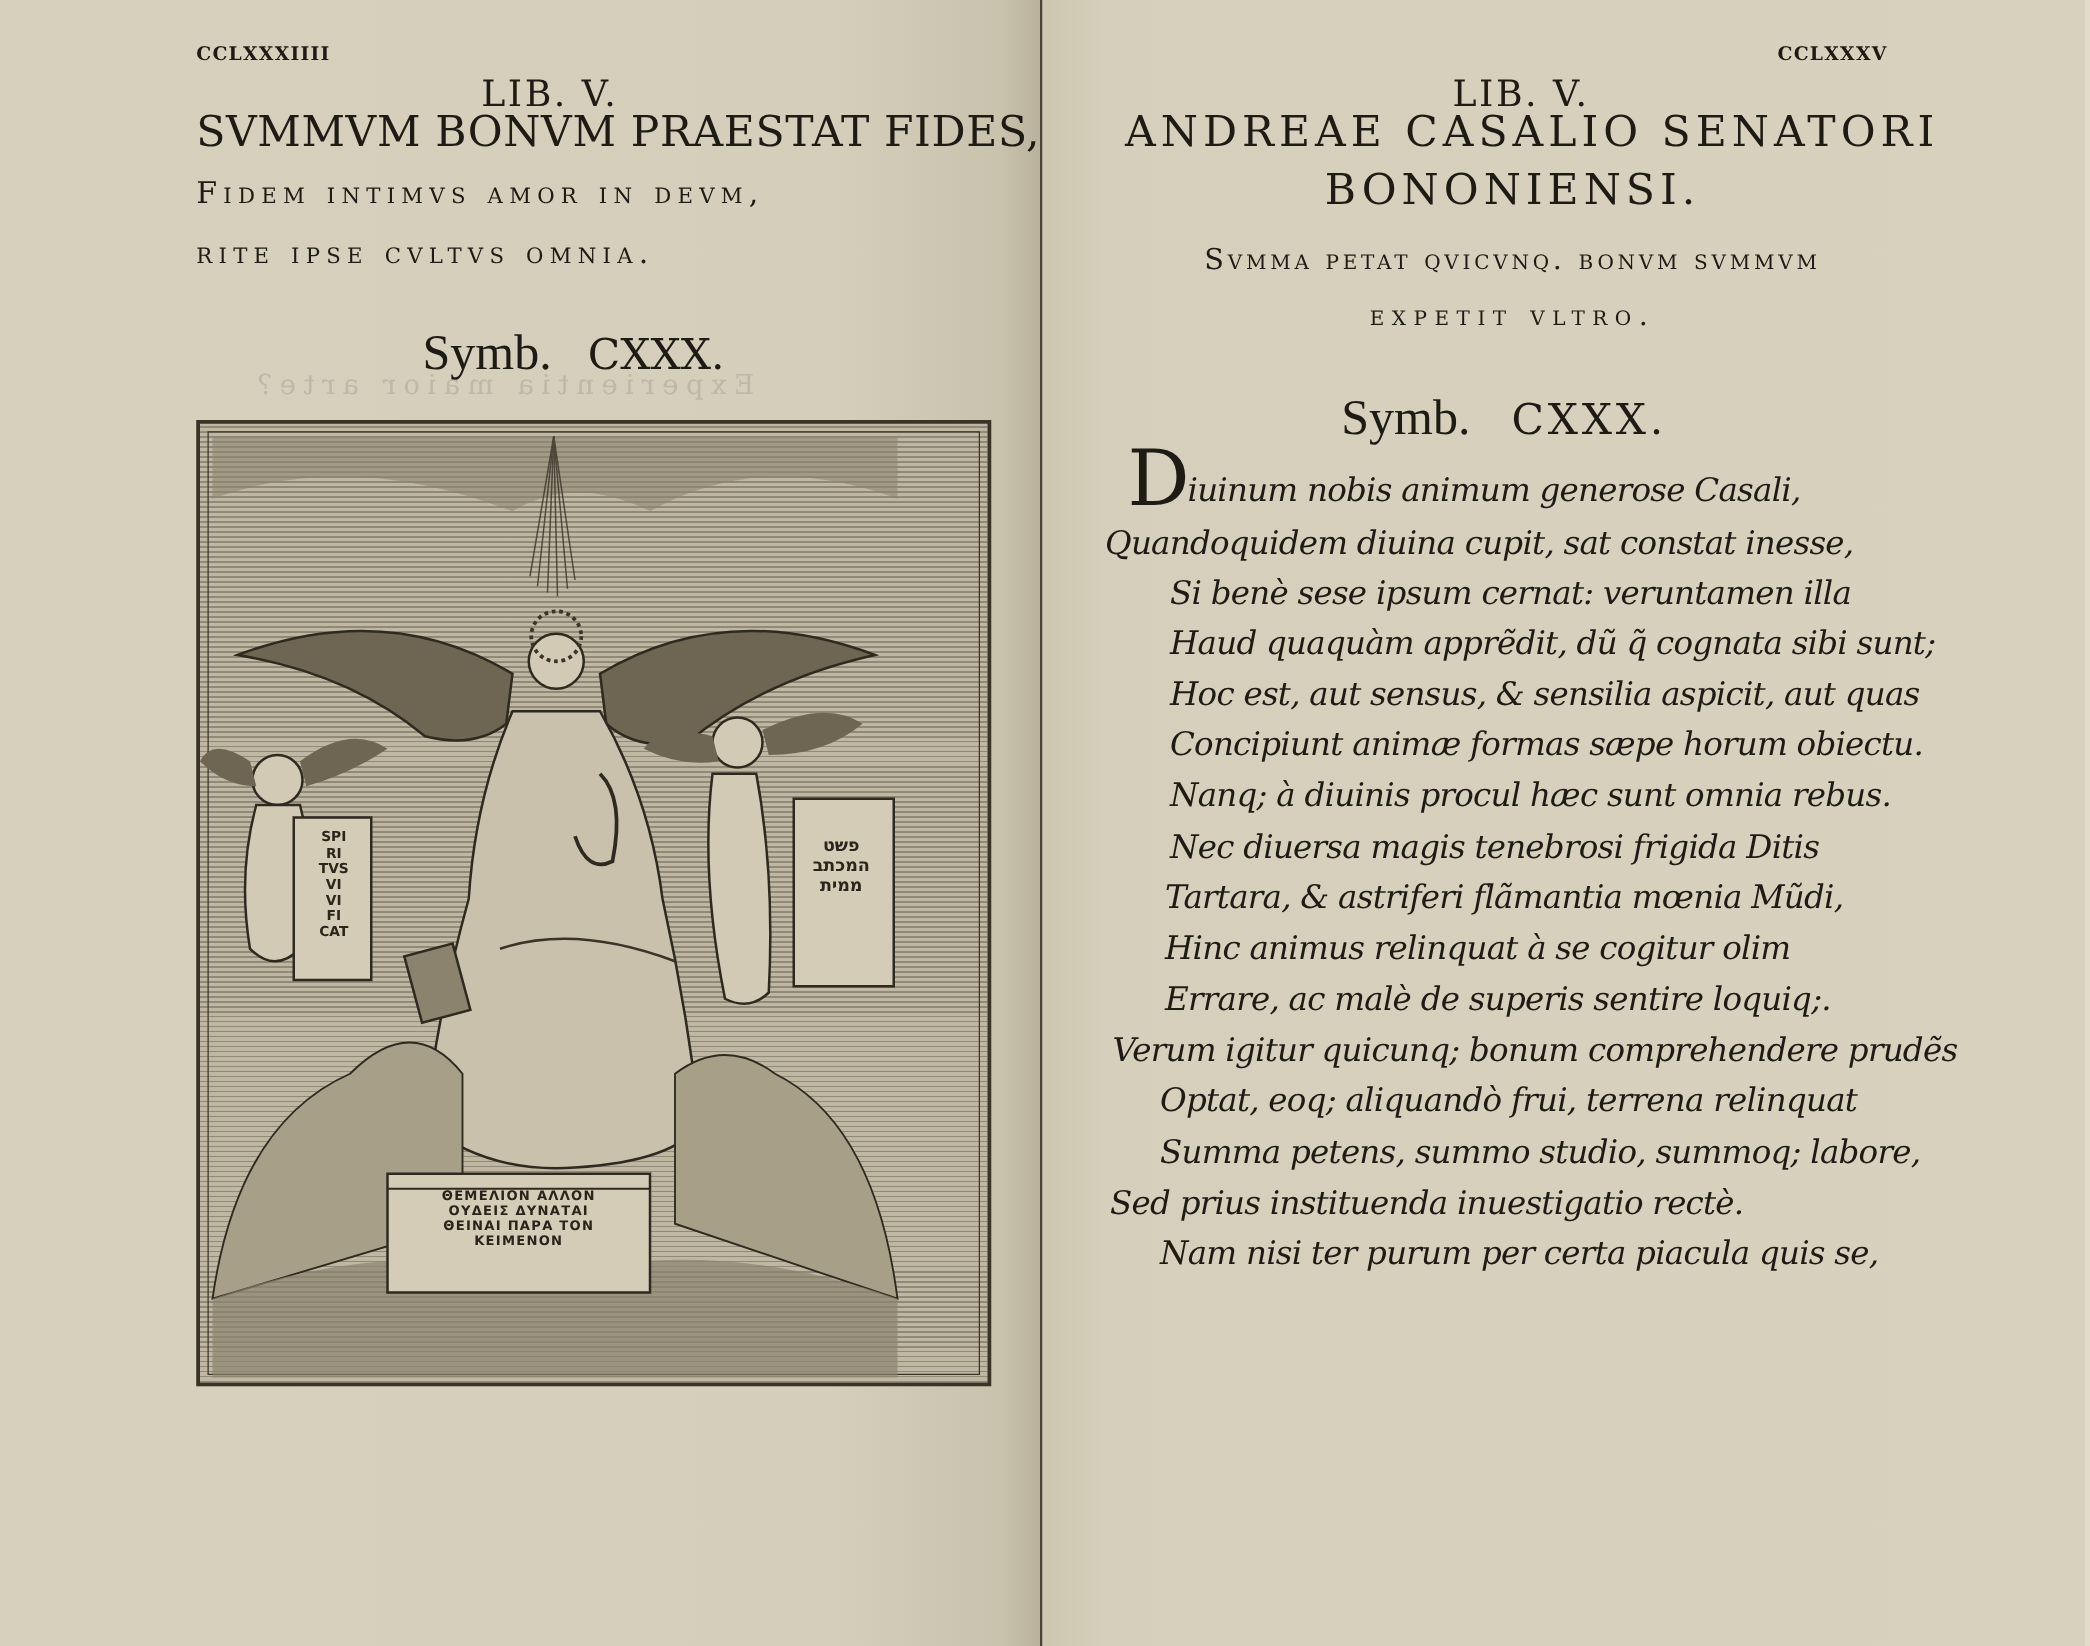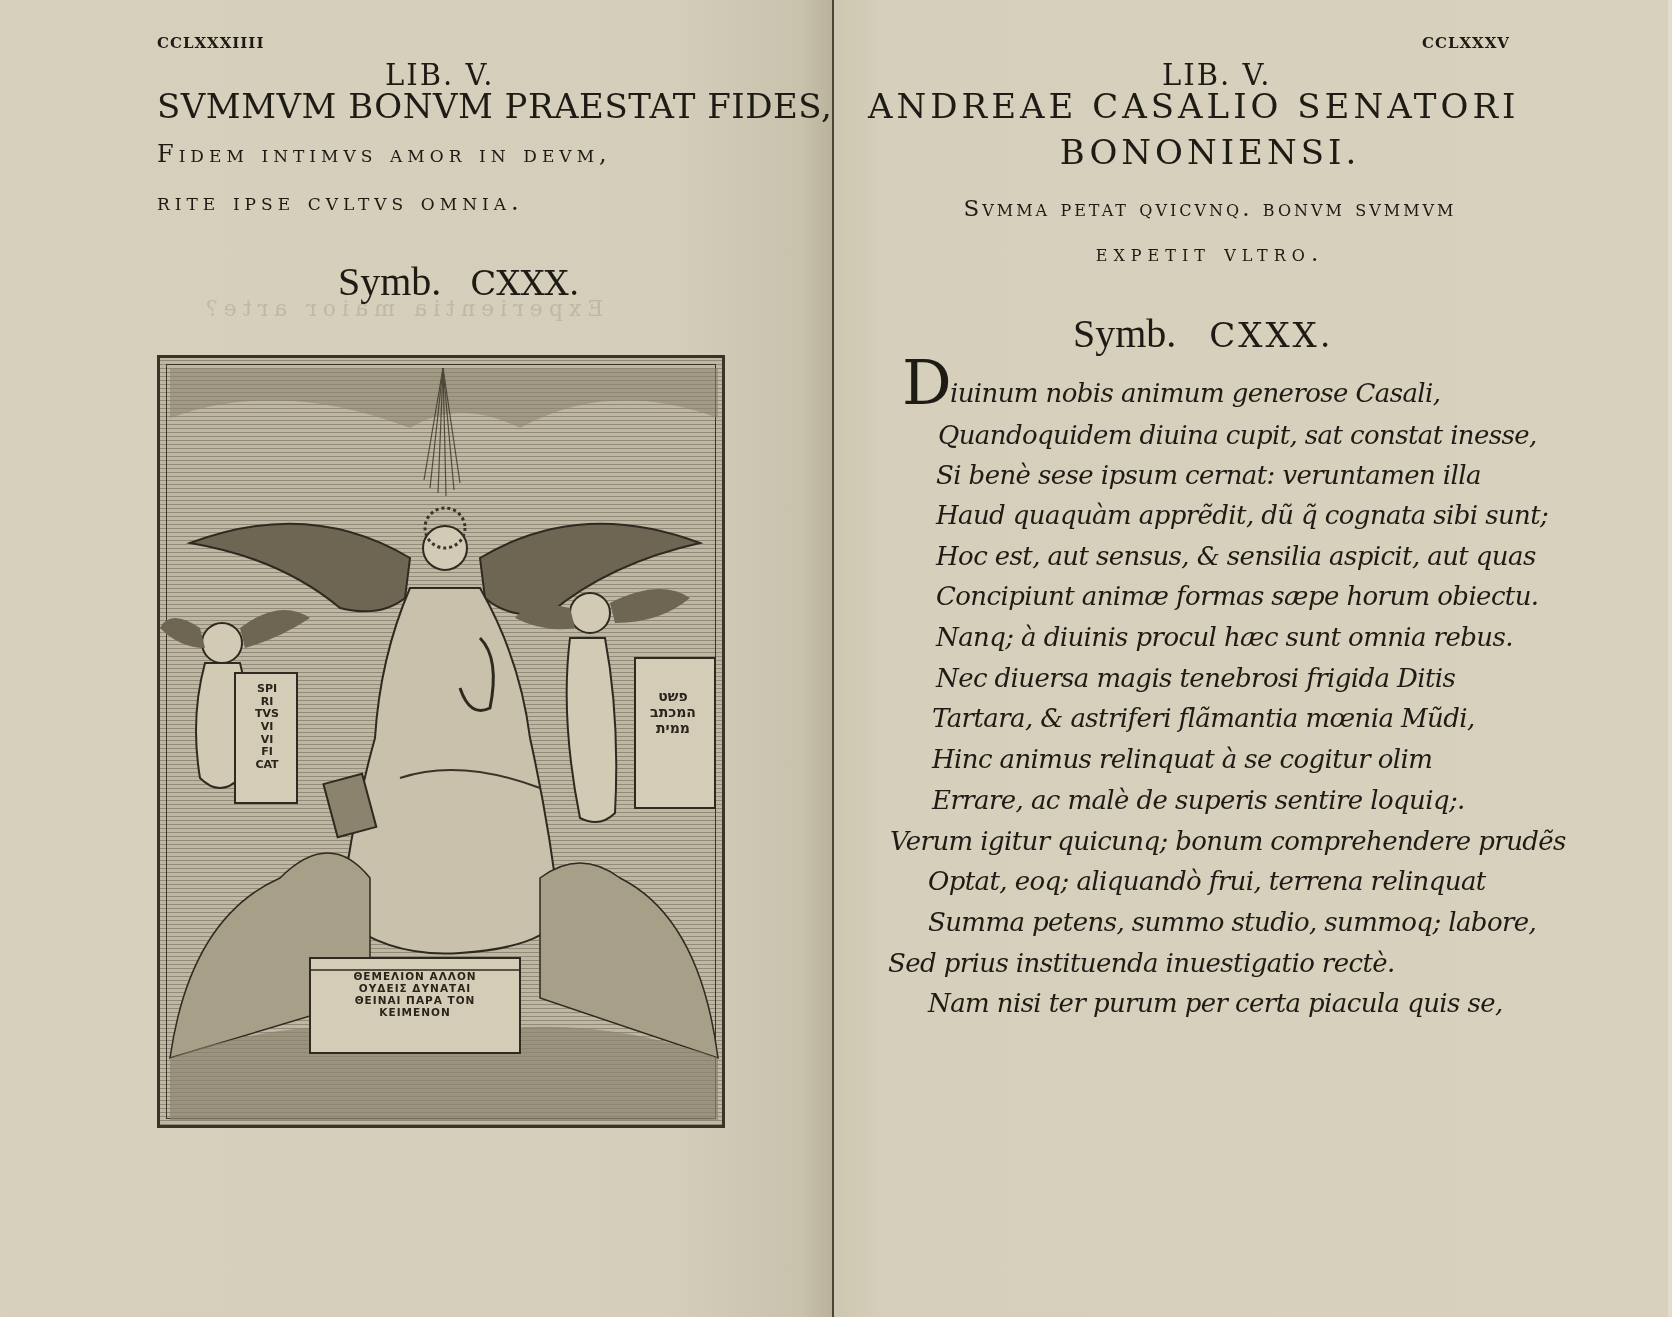--- a/index.html
+++ b/index.html
@@ -35,21 +35,21 @@
 
   .verse {
     position: absolute; white-space: nowrap;
     font-family: "DejaVu Serif", serif; font-style: italic;
     font-size: 26px; letter-spacing: -0.6px;
   }
   .dropcap { position: absolute; font-size: 62px; line-height: 1; }
 
   
   .engraving {
-    position: absolute; left: 157px; top: 355px; width: 568px; height: 773px;
+    position: absolute; left: 157px; top: 336px; width: 636px; height: 773px;
     border: 3px solid #3a3428; box-sizing: border-box;
     background:
       repeating-linear-gradient(0deg, rgba(60,52,40,0.35) 0 1px, transparent 1px 4px),
       #bfb7a2;
     overflow: hidden;
   }
   .engraving .inner { position: absolute; inset: 6px; border: 1px solid #3a3428; }
   .engraving svg { position: absolute; left: 0; top: 0; }
   .inscr { position: absolute; font-family: "DejaVu Sans", sans-serif; font-weight: bold; color: #2a241b; text-align: center; line-height: 1.15; }
   .tablet-left { left: 78px; top: 325px; width: 58px; font-size: 11px; }
@@ -149,36 +149,36 @@
 </div>
 
 <div class="gutter"></div>
 
 <div class="page page-right"></div>
 <div class="right-edge"></div>
 
 <div class="abs runhead" style="left:1162px; top:18px;">LIB. V.</div>
 <div class="abs folio" style="left:1422px; top:34px;">CCLXXXV</div>
 
-<div class="abs dedic" style="left:868px; width:620px; top:86px;">ANDREAE CASALIO SENATORI</div>
+<div class="abs dedic" style="left:900px; width:620px; top:86px;">ANDREAE CASALIO SENATORI</div>
 <div class="abs dedic" style="left:900px; width:620px; top:132px;">BONONIENSI.</div>
 
 <div class="abs motto smallcaps" style="left:900px; width:620px; top:195px; letter-spacing:3px;">Svmma petat qvicvnq. bonvm svmmvm</div>
 <div class="abs motto smallcaps" style="left:900px; width:620px; top:240px; letter-spacing:6px;">expetit vltro.</div>
 
 <div class="abs symb" style="left:1073px; top:310px;">
   <span class="sy">Symb.</span>
   <span style="margin-left:22px; letter-spacing:3px;">CXXX.</span>
 </div>
 
 <div class="dropcap" style="left:902px; top:352px;">D</div>
 
 <div>
   <div class="verse" style="left:950px; top:378px;font-style:italic;">iuinum nobis animum generose Casali,</div>
-  <div class="verse" style="left:938px; top:420px;">Quandoquidem diuina cupit, sat constat inesse,</div>
+  <div class="verse" style="left:884px; top:420px;">Quandoquidem diuina cupit, sat constat inesse,</div>
   <div class="verse" style="left:936px; top:460px;">Si benè sese ipsum cernat: veruntamen illa</div>
   <div class="verse" style="left:936px; top:500px;">Haud quaquàm apprẽdit, dũ q̃ cognata sibi sunt;</div>
   <div class="verse" style="left:936px; top:541px;">Hoc est, aut sensus, &amp; sensilia aspicit, aut quas</div>
   <div class="verse" style="left:936px; top:581px;">Concipiunt animæ formas sæpe horum obiectu.</div>
   <div class="verse" style="left:936px; top:622px;">Nanq; à diuinis procul hæc sunt omnia rebus.</div>
   <div class="verse" style="left:936px; top:663px;">Nec diuersa magis tenebrosi frigida Ditis</div>
   <div class="verse" style="left:932px; top:703px;">Tartara, &amp; astriferi flãmantia mœnia Mũdi,</div>
   <div class="verse" style="left:932px; top:744px;">Hinc animus relinquat à se cogitur olim</div>
   <div class="verse" style="left:932px; top:785px;">Errare, ac malè de superis sentire loquiq;.</div>
   <div class="verse" style="left:890px; top:826px;">Verum igitur quicunq; bonum comprehendere prudẽs</div>

